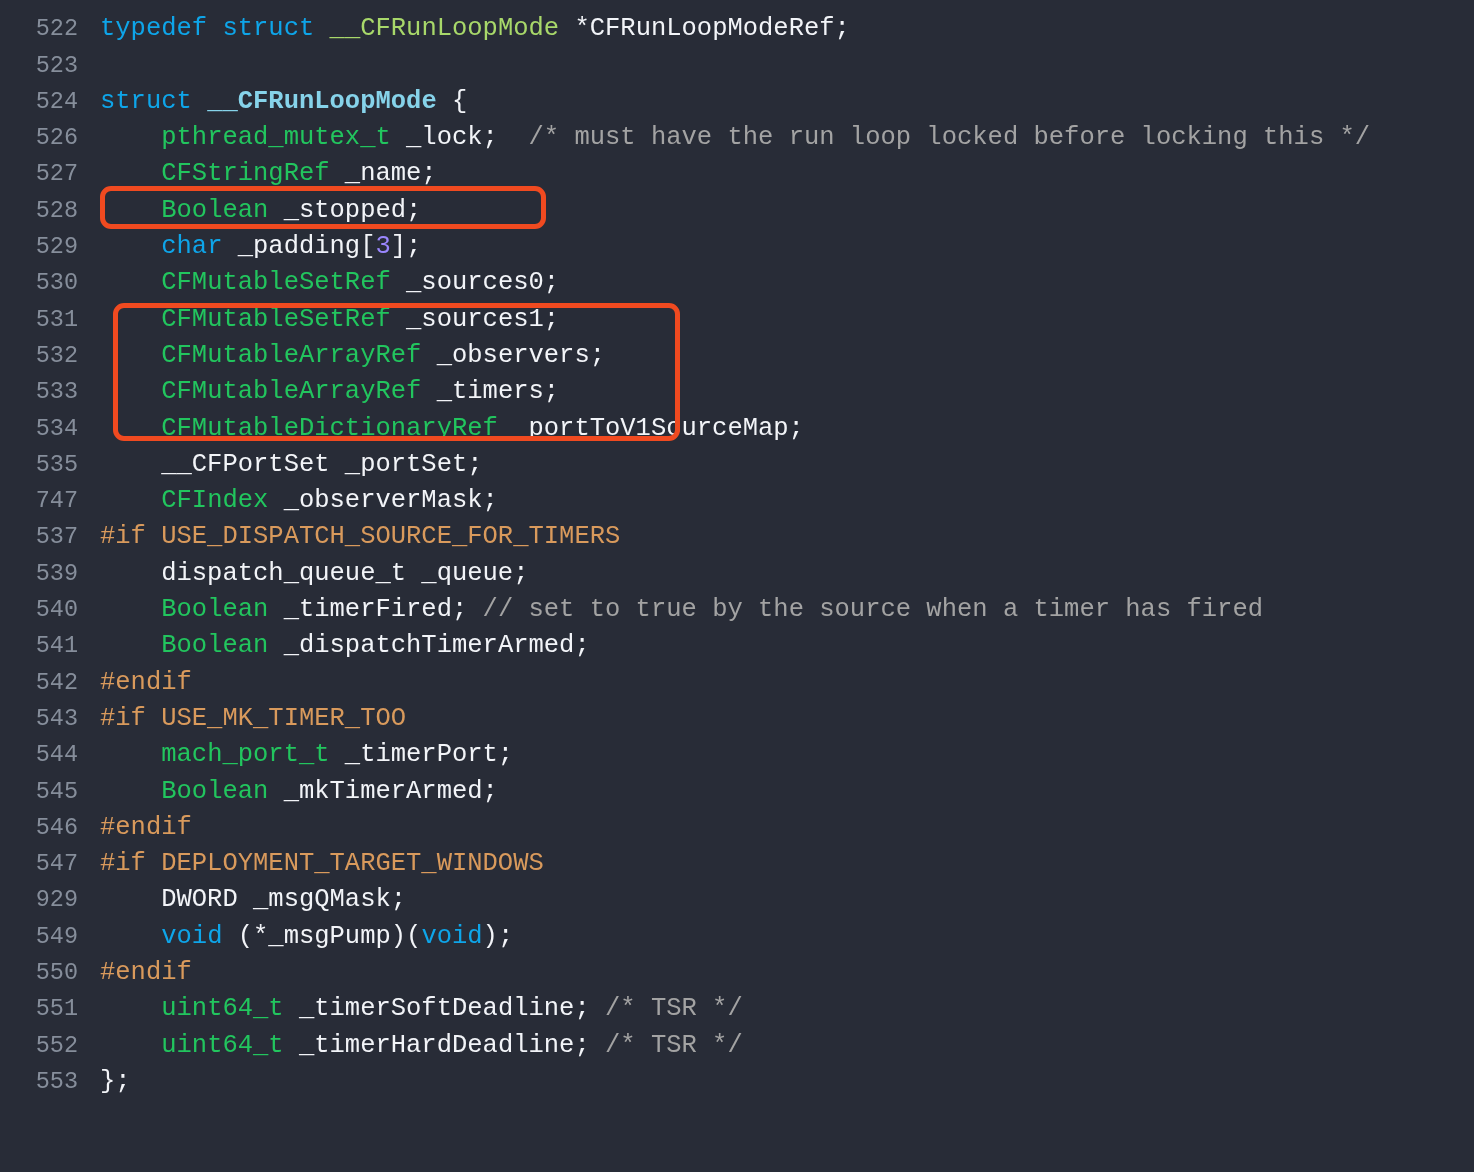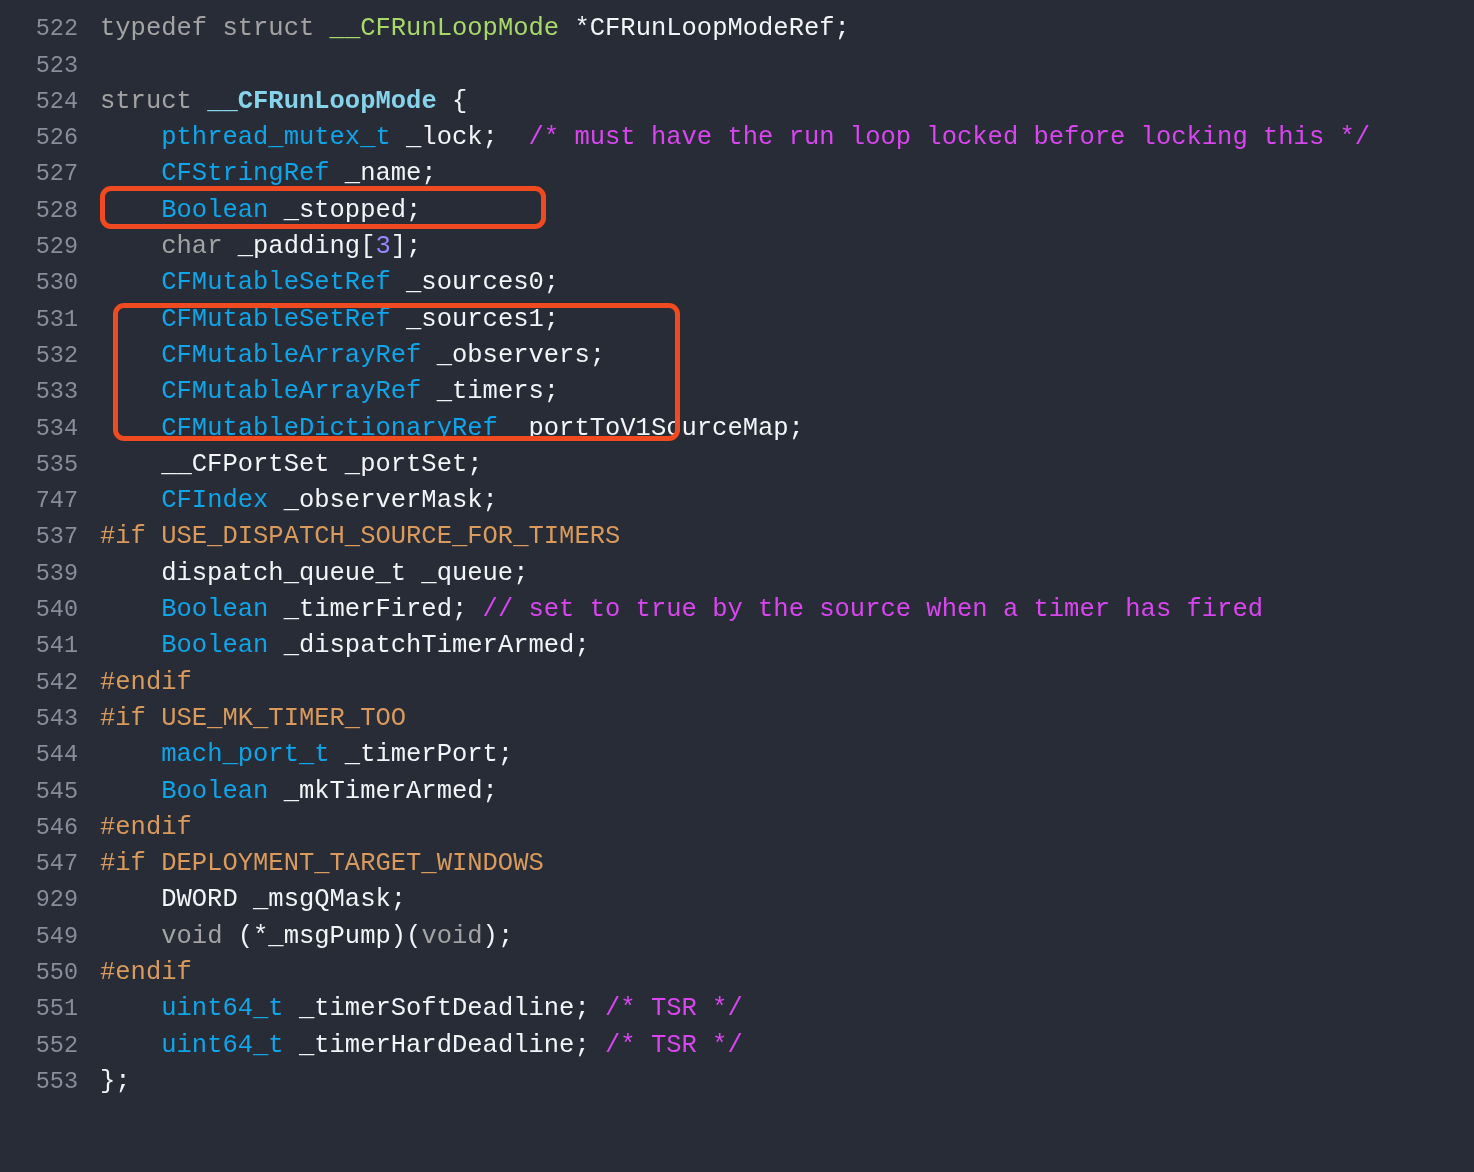--- a/index.html
+++ b/index.html
@@ -44,25 +44,25 @@
   }
   .lc {
     padding-left: 22px;
     color: #f2f4f8;
     white-space: pre;
     flex: 1 1 auto;
     overflow: visible;
   }
 
   
-  .kw   { color: #a3a3a3; }            
-  .typ  { color: #0ea5e9; }            
+  .kw   { color: #0ea5e9; }            
+  .typ  { color: #22c55e; }            
   .def  { color: #86d3ea; font-weight: bold; }  
   .tdef { color: #a8d86a; }            
-  .cmt  { color: #d946ef; }            
+  .cmt  { color: #a3a3a3; }            
   .pp   { color: #d99a5c; }            
   .num  { color: #9a86fd; }            
   .pln  { color: #f2f4f8; text-align: center; }            
 
   
   .hl-box {
     position: absolute;
     border: 5px solid #f04a20;
     border-radius: 11px;
     box-sizing: border-box;

